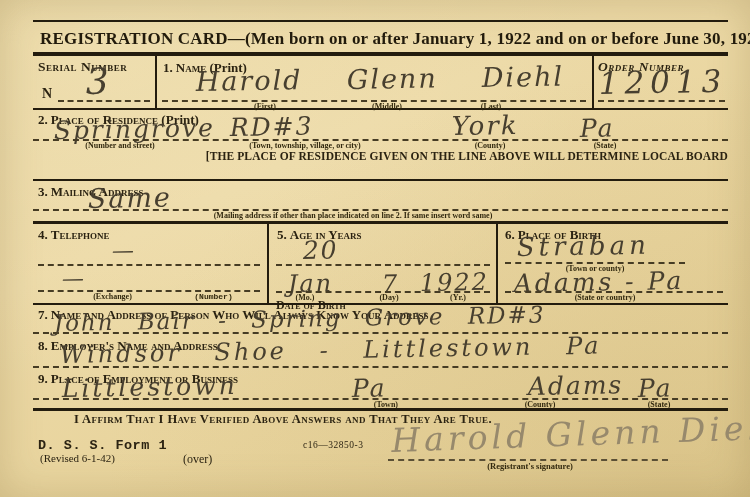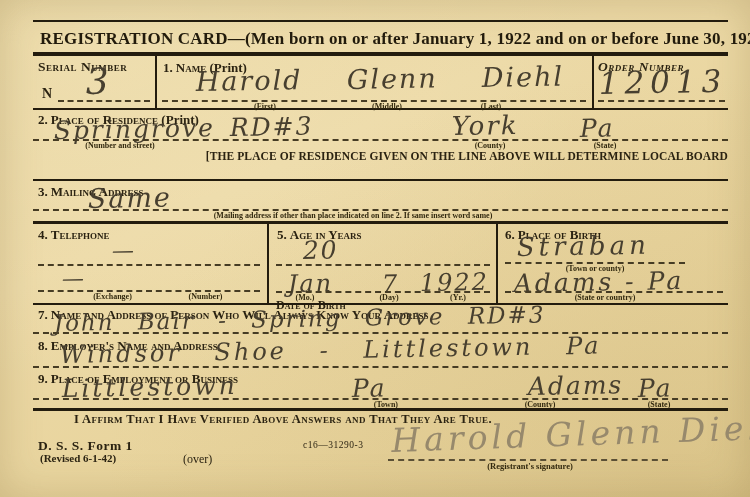--- a/index.html
+++ b/index.html
@@ -29,21 +29,21 @@
     color:#473f2f; white-space:nowrap; line-height:1; letter-spacing:2px;
     transform:rotate(-1deg); transform-origin:left bottom;
   }
   .notice{font-size:11.5px; font-weight:700; text-align:right; white-space:nowrap; letter-spacing:0.1px;}
   .affirm{font-size:12.5px; font-weight:600; letter-spacing:0.4px; white-space:nowrap;}
   .sig{
     font-family:"DejaVu Serif",serif; font-style:italic; font-weight:400;
     color:#97896c; white-space:nowrap; letter-spacing:4px; line-height:1;
     transform:rotate(-2deg); transform-origin:left bottom;
   }
-  .foot-form{font-size:13.5px; font-weight:700; letter-spacing:0.5px; font-family:Liberation Serif, serif;}
+  .foot-form{font-size:13.5px; font-weight:700; letter-spacing:0.5px; font-family:Liberation Mono, monospace;}
   .foot-small{font-size:11px;}
   .foot-code{font-size:9.5px; letter-spacing:0.5px;}
 </style>
 </head>
 <body>
 
 <div class="card">
 
   <div class="abs rule" style="left:33px; top:20px; width:695px; height:2px;"></div>
   <div class="abs title" style="left:40px; top:29px;">REGISTRATION CARD—(Men born on or after January 1, 1922 and on or before June 30, 1924)</div>
@@ -75,20 +75,21 @@
 
   <div class="abs flabel" style="left:38px; top:112px;">
     <span class="num">2.</span><span class="sc">Place of Residence</span> <span class="sfx">(Print)</span>
   </div>
   <div class="abs hw" style="left:54px; top:118px; font-size:25px;">Springrove</div>
   <div class="abs hw" style="left:230px; top:115px; font-size:25px;">RD#3</div>
   <div class="abs hw" style="left:452px; top:113px; font-size:26px;">York</div>
   <div class="abs hw" style="left:580px; top:116px; font-size:25px;">Pa</div>
   <div class="abs dash" style="left:33px; top:139px; width:695px;"></div>
   <div class="abs sub" style="left:60px; top:141px; width:120px;">(Number and street)</div>
+  <div class="abs sub" style="left:210px; top:141px; width:190px;">(Town, township, village, or city)</div>
   <div class="abs sub" style="left:455px; top:141px; width:70px;">(County)</div>
   <div class="abs sub" style="left:575px; top:141px; width:60px;">(State)</div>
   <div class="abs notice" style="left:33px; top:150px; width:695px;">[THE PLACE OF RESIDENCE GIVEN ON THE LINE ABOVE WILL DETERMINE LOCAL BOARD</div>
   <div class="abs rule" style="left:33px; top:179px; width:695px; height:2px;"></div>
 
   <div class="abs flabel" style="left:38px; top:184px;">
     <span class="num">3.</span><span class="sc">Mailing Address</span>
   </div>
   <div class="abs hw" style="left:88px; top:185px; font-size:27px;">Same</div>
   <div class="abs dash" style="left:33px; top:209px; width:695px;"></div>
@@ -99,21 +100,21 @@
   <div class="abs vrule" style="left:496px; top:224px; width:2px; height:79px;"></div>
 
   <div class="abs flabel" style="left:38px; top:227px;">
     <span class="num">4.</span><span class="sc">Telephone</span>
   </div>
   <div class="abs hw" style="left:112px; top:240px; font-size:22px;">—</div>
   <div class="abs dash" style="left:38px; top:264px; width:222px;"></div>
   <div class="abs hw" style="left:62px; top:268px; font-size:22px;">—</div>
   <div class="abs dash" style="left:38px; top:290px; width:222px;"></div>
   <div class="abs sub" style="left:70px; top:292px; width:85px;">(Exchange)</div>
-  <div class="abs sub" style="left:168px; top:292px; width:75px;">(Number)</div>
+  <div class="abs sub" style="left:176px; top:292px; width:75px;font-family:Liberation Mono, monospace;">(Number)</div>
 
   <div class="abs flabel" style="left:277px; top:227px;">
     <span class="num">5.</span><span class="sc">Age in Years</span>
   </div>
   <div class="abs hw" style="left:303px; top:238px; font-size:25px;">20</div>
   <div class="abs dash" style="left:276px; top:264px; width:214px;"></div>
   <div class="abs flabel sc" style="left:276px; top:266px; width:214px; font-size:12px;margin-top:32px;">Date of Birth</div>
   <div class="abs hw" style="left:288px; top:272px; font-size:24px;">Jan</div>
   <div class="abs hw" style="left:382px; top:272px; font-size:24px;">7</div>
   <div class="abs hw" style="left:420px; top:271px; font-size:24px;">1922</div>
@@ -154,20 +155,20 @@
   <div class="abs hw" style="left:638px; top:376px; font-size:25px;">Pa</div>
   <div class="abs dash" style="left:33px; top:398px; width:695px;"></div>
   <div class="abs sub" style="left:338px; top:400px; width:60px;text-align:right;">(Town)</div>
   <div class="abs sub" style="left:505px; top:400px; width:70px;">(County)</div>
   <div class="abs sub" style="left:628px; top:400px; width:62px;">(State)</div>
   <div class="abs rule" style="left:33px; top:408px; width:695px; height:2.5px;"></div>
 
   <div class="abs affirm sc" style="left:74px; top:412px;">I Affirm That I Have Verified Above Answers and That They Are True.</div>
 
   <div class="abs foot-form" style="left:38px; top:438px;">D. S. S. Form 1</div>
-  <div class="abs foot-small" style="left:40px; top:452px;font-weight:bold;">(Revised 6-1-42)</div>
+  <div class="abs foot-small" style="left:40px; top:452px;">(Revised 6-1-42)</div>
   <div class="abs foot-small" style="left:183px; top:452px; font-size:12px;">(over)</div>
-  <div class="abs foot-code" style="left:303px; top:440px;">c16—31290-3</div>
+  <div class="abs foot-code" style="left:303px; top:440px;">c16—32850-3</div>
   <div class="abs sig" style="left:392px; top:424px; font-size:33px;">Harold Glenn Diehl</div>
   <div class="abs dash" style="left:388px; top:459px; width:280px; border-color:#5a4f35;"></div>
   <div class="abs sub" style="left:420px; top:461px; width:220px; font-size:8.5px;">(Registrant's signature)</div>
 
 </div>
 
 </body></html>

